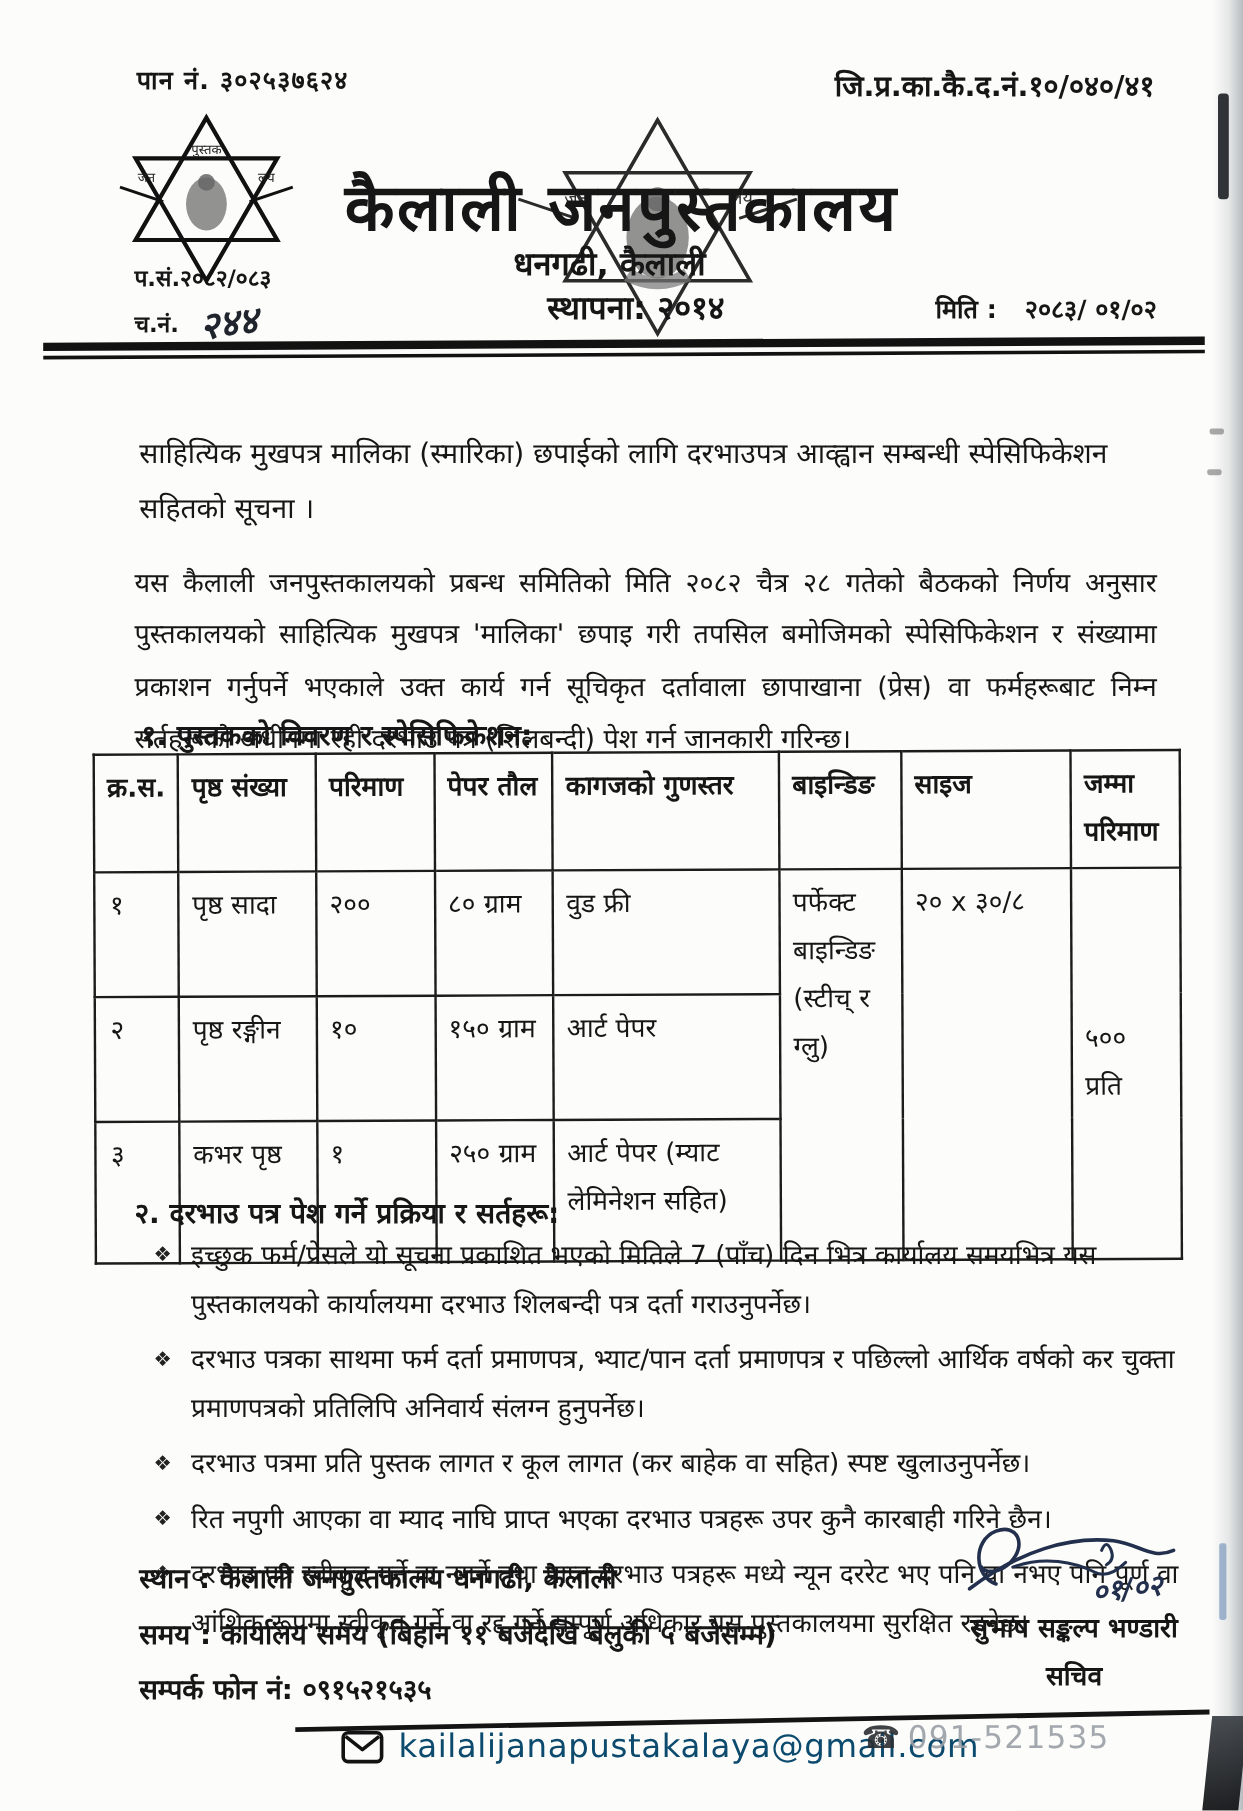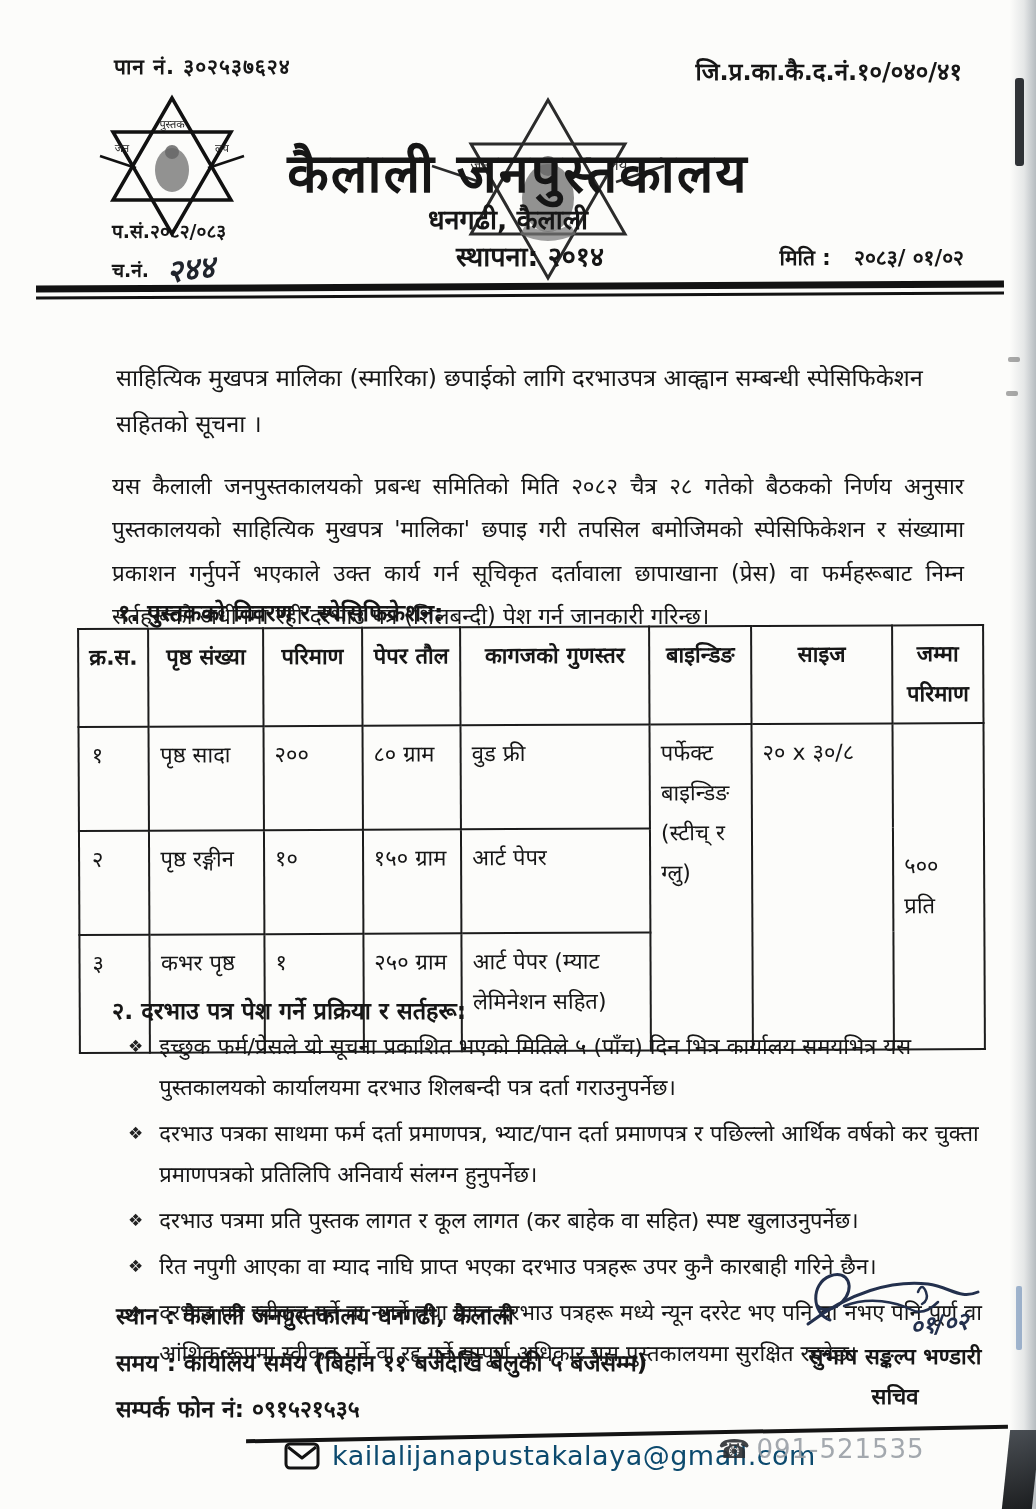--- a/index.html
+++ b/index.html
@@ -39,21 +39,21 @@
     font-size:23.5px;font-weight:normal;line-height:46px;}
   .body-par{position:absolute;left:112px;top:442px;width:852px;
     font-size:22.5px;line-height:43.5px;text-align:justify;}
   .sec1-head{position:absolute;left:118px;top:596px;font-size:23.5px;font-weight:bold;}
   .sec2-head{position:absolute;left:112px;top:994px;font-size:23.5px;font-weight:bold;}
   
   table.spec{position:absolute;left:78px;top:626px;width:907px;border-collapse:collapse;
     transform:rotate(-.25deg);font-size:22px;}
   table.spec th,table.spec td{border:2.5px solid #1c1c1c;padding:8px 10px;vertical-align:top;
     text-align:left;line-height:40px;font-weight:normal;}
-  table.spec th{font-weight:bold;height:80px;text-align:center;}
+  table.spec th{font-weight:bold;height:80px;}
   table.spec td.num{padding-left:12px;}
   table.spec td.mid{vertical-align:middle;}
   tr.r1 td{height:86px;} tr.r2 td{height:86px;} tr.r3 td{height:100px;}
   
   .bullets{position:absolute;left:128px;top:1026px;width:862px;margin:0;padding:0;list-style:none;}
   .bullets li{display:flex;gap:16px;margin-bottom:5px;font-size:22px;line-height:41px;}
   .bullets .marker{flex:0 0 auto;font-size:17px;line-height:41px;color:#222;}
   
   .info{position:absolute;left:116px;top:1293px;font-size:23px;font-weight:bold;line-height:46.5px;}
   
@@ -181,21 +181,21 @@
         <td>२५० ग्राम</td>
         <td>आर्ट पेपर (म्याट लेमिनेशन सहित)</td>
       </tr>
     </tbody>
   </table>
 
   <div class="sec2-head">२. दरभाउ पत्र पेश गर्ने प्रक्रिया र सर्तहरू:</div>
   <ul class="bullets">
     <li>
       <span class="marker">❖</span>
-      <span>इच्छुक फर्म/प्रेसले यो सूचना प्रकाशित भएको मितिले ५ (पाँच) दिन भित्र कार्यालय समयभित्र यस पुस्तकालयको कार्यालयमा दरभाउ शिलबन्दी पत्र दर्ता गराउनुपर्नेछ।</span>
+      <span>इच्छुक फर्म/प्रेसले यो सूचना प्रकाशित भएको मितिले 7 (पाँच) दिन भित्र कार्यालय समयभित्र यस पुस्तकालयको कार्यालयमा दरभाउ शिलबन्दी पत्र दर्ता गराउनुपर्नेछ।</span>
     </li>
     <li>
       <span class="marker">❖</span>
       <span>दरभाउ पत्रका साथमा फर्म दर्ता प्रमाणपत्र, भ्याट/पान दर्ता प्रमाणपत्र र पछिल्लो आर्थिक वर्षको कर चुक्ता प्रमाणपत्रको प्रतिलिपि अनिवार्य संलग्न हुनुपर्नेछ।</span>
     </li>
     <li>
       <span class="marker">❖</span>
       <span>दरभाउ पत्रमा प्रति पुस्तक लागत र कूल लागत (कर बाहेक वा सहित) स्पष्ट खुलाउनुपर्नेछ।</span>
     </li>
     <li>

